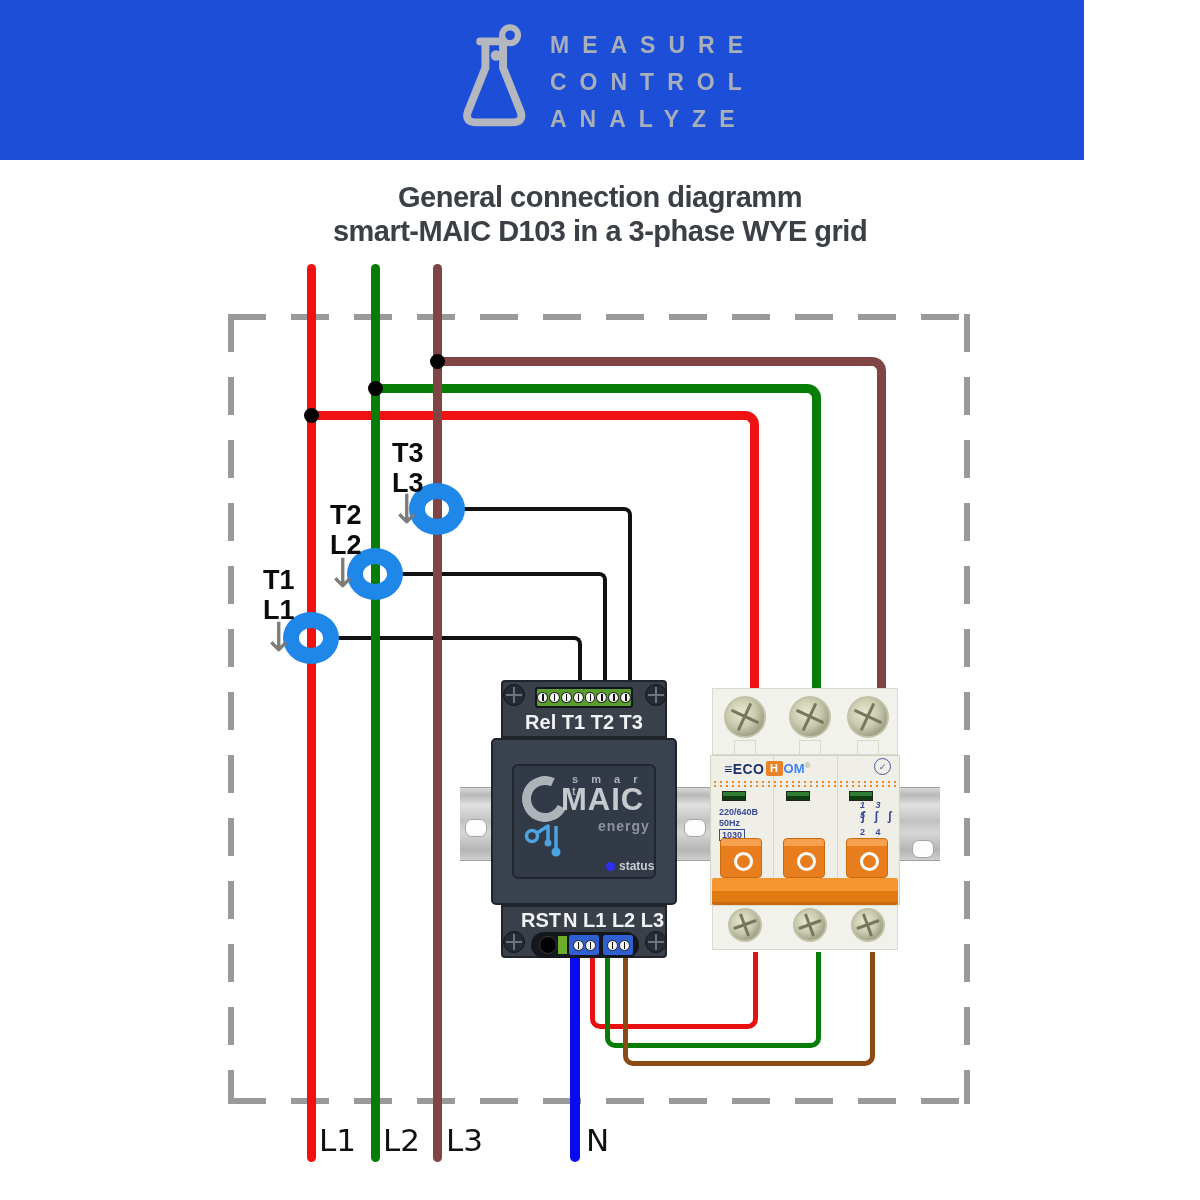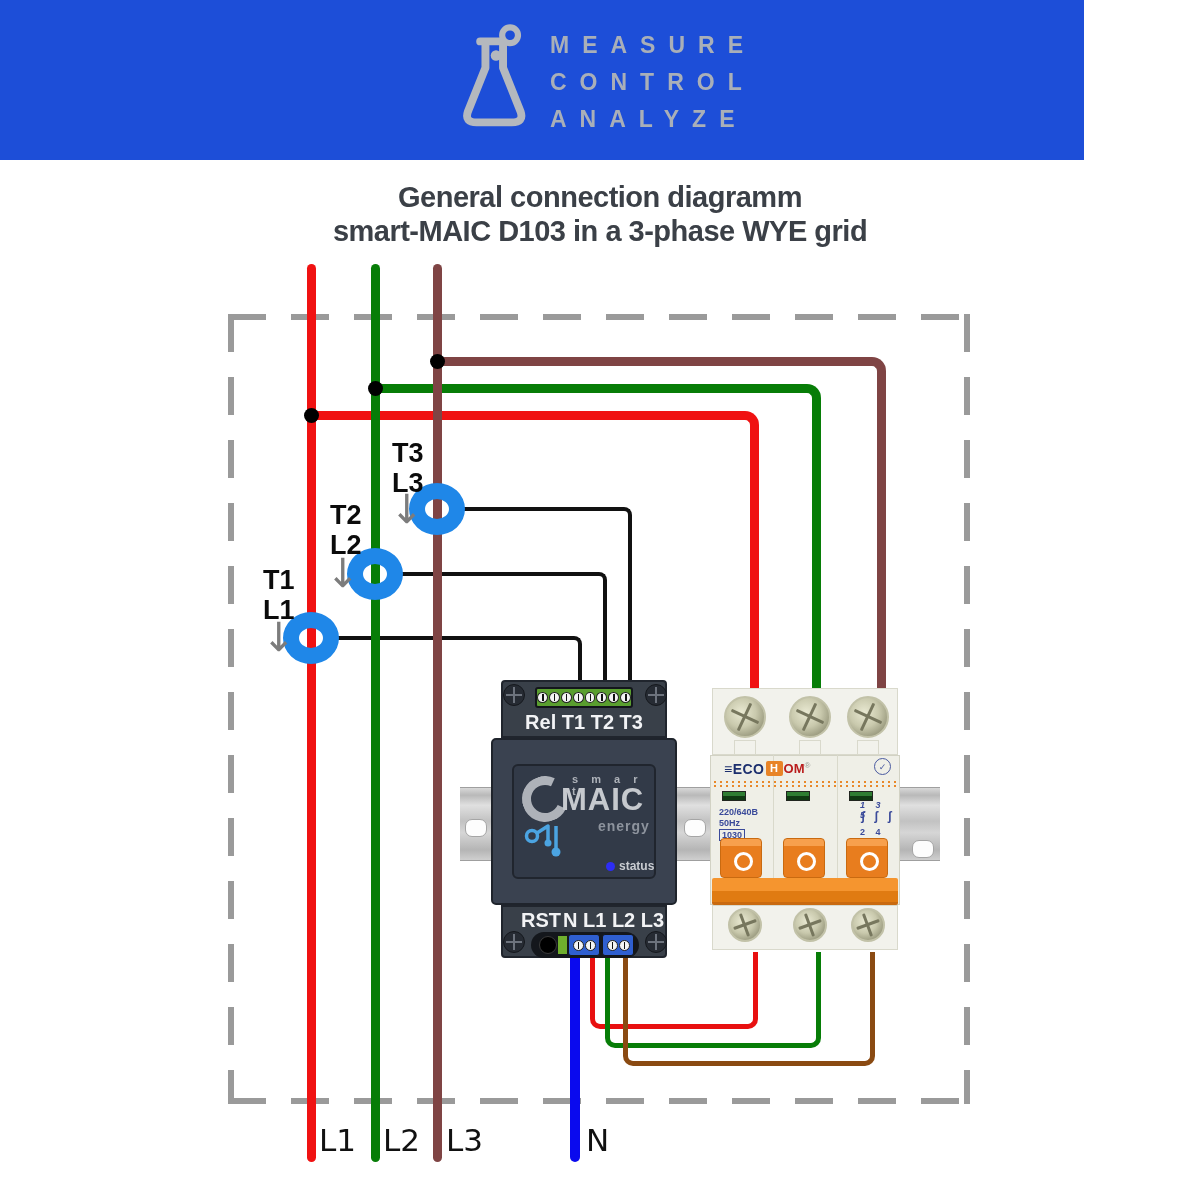--- a/index.html
+++ b/index.html
@@ -221,21 +221,21 @@
     <div class="screw-metal big" style="left:137px;top:8px;width:42px;height:42px;"></div>
 
     <div class="bk-white" style="left:0;top:67px;width:190px;height:150px;border:1px solid #d2d2c4;background:#efefe7;"></div>
     <div class="poldiv" style="left:63px;top:67px;height:150px;"></div>
     <div class="poldiv" style="left:127px;top:67px;height:150px;"></div>
 
     <div class="abs" style="left:14px;top:73px;height:18px;display:flex;align-items:flex-start;">
       <span style="color:#1c2f6e;font-weight:bold;font-size:14px;letter-spacing:0.5px;">≡ECO</span>
       <span style="position:relative;display:inline-block;width:17px;height:15px;background:#e88427;border-radius:2px;color:#fff;
                    font-weight:bold;font-size:11px;text-align:center;line-height:15px;margin:0 1px;">H</span>
-      <span style="color:#b91c1c;font-weight:bold;font-size:13px;">OM</span>
+      <span style="color:#3b82f6;font-weight:bold;font-size:13px;">OM</span>
       <span style="color:#9a9a92;font-size:8px;vertical-align:super;">®</span>
     </div>
     <div class="abs" style="left:164px;top:70px;width:17px;height:17px;border:1.5px solid #4a5aa0;border-radius:50%;
                             color:#4a5aa0;font-size:9px;text-align:center;line-height:17px;box-sizing:border-box;">✓</div>
 
     <div class="abs" style="left:2px;top:92px;width:186px;height:8px;
                             background-image:radial-gradient(circle,#e8882a 1.3px,transparent 1.5px);
                             background-size:6px 4px;"></div>
 
     <div class="greenwin" style="left:12px;"></div>

